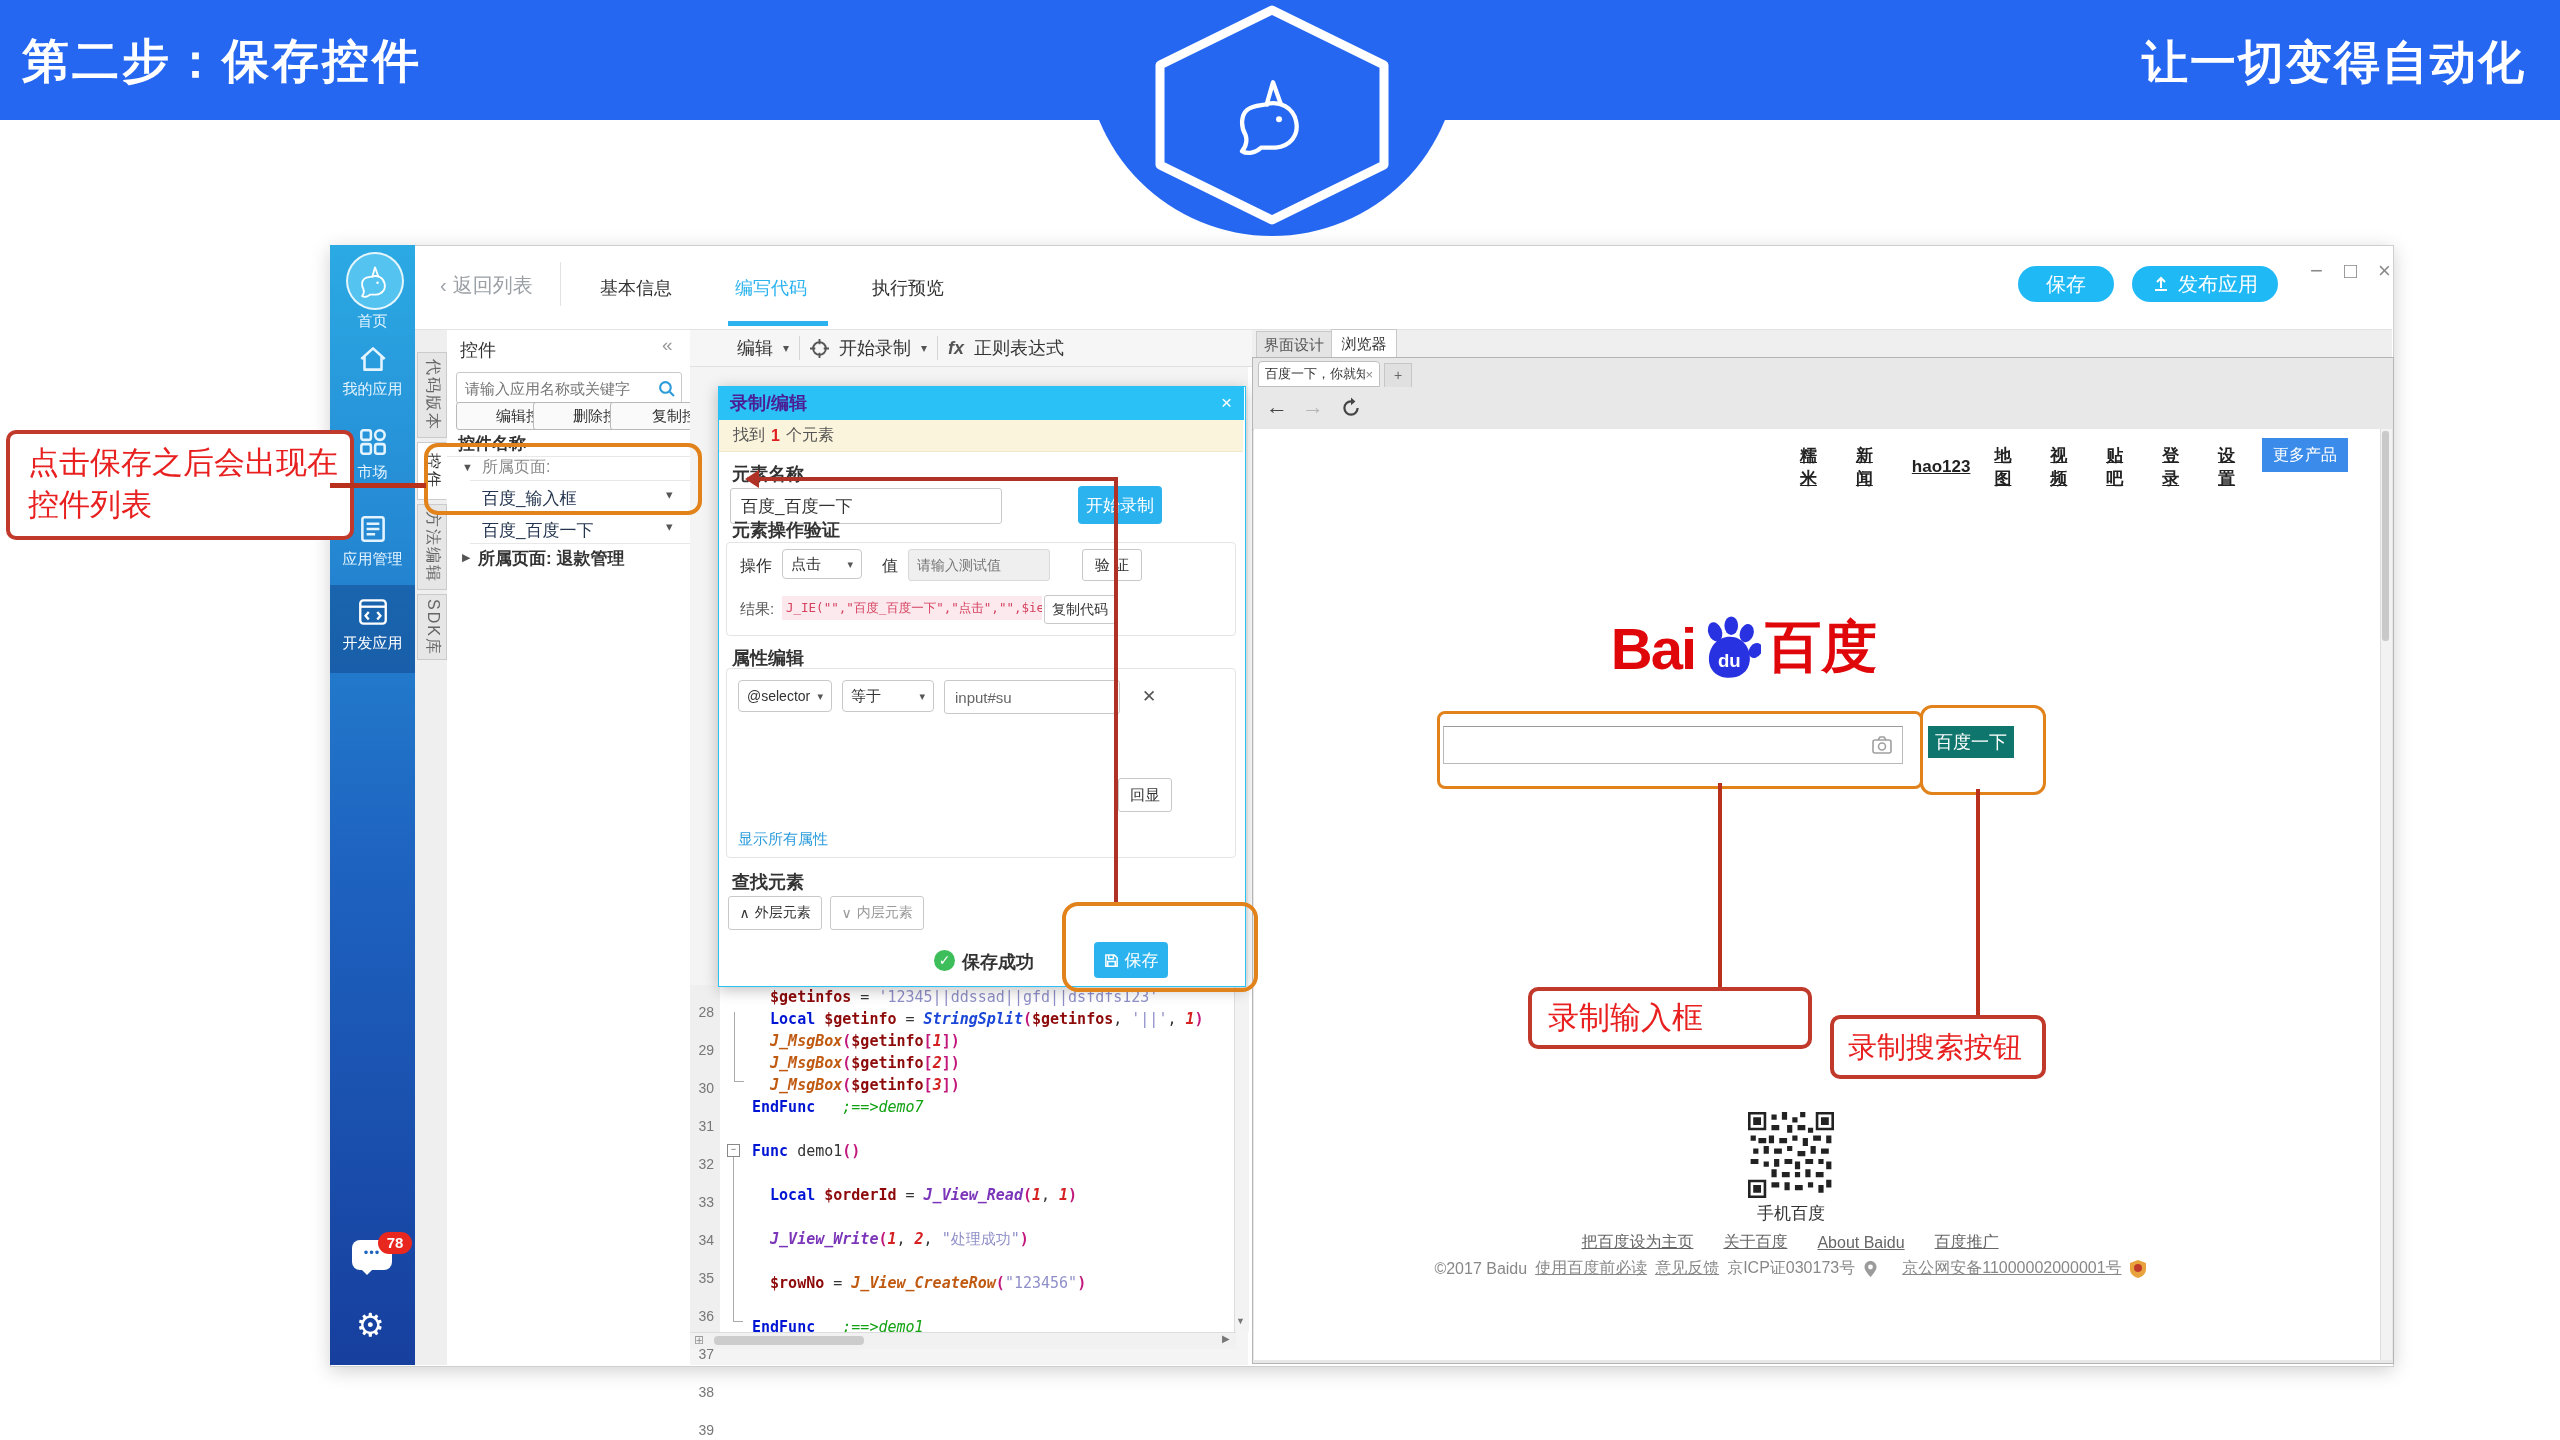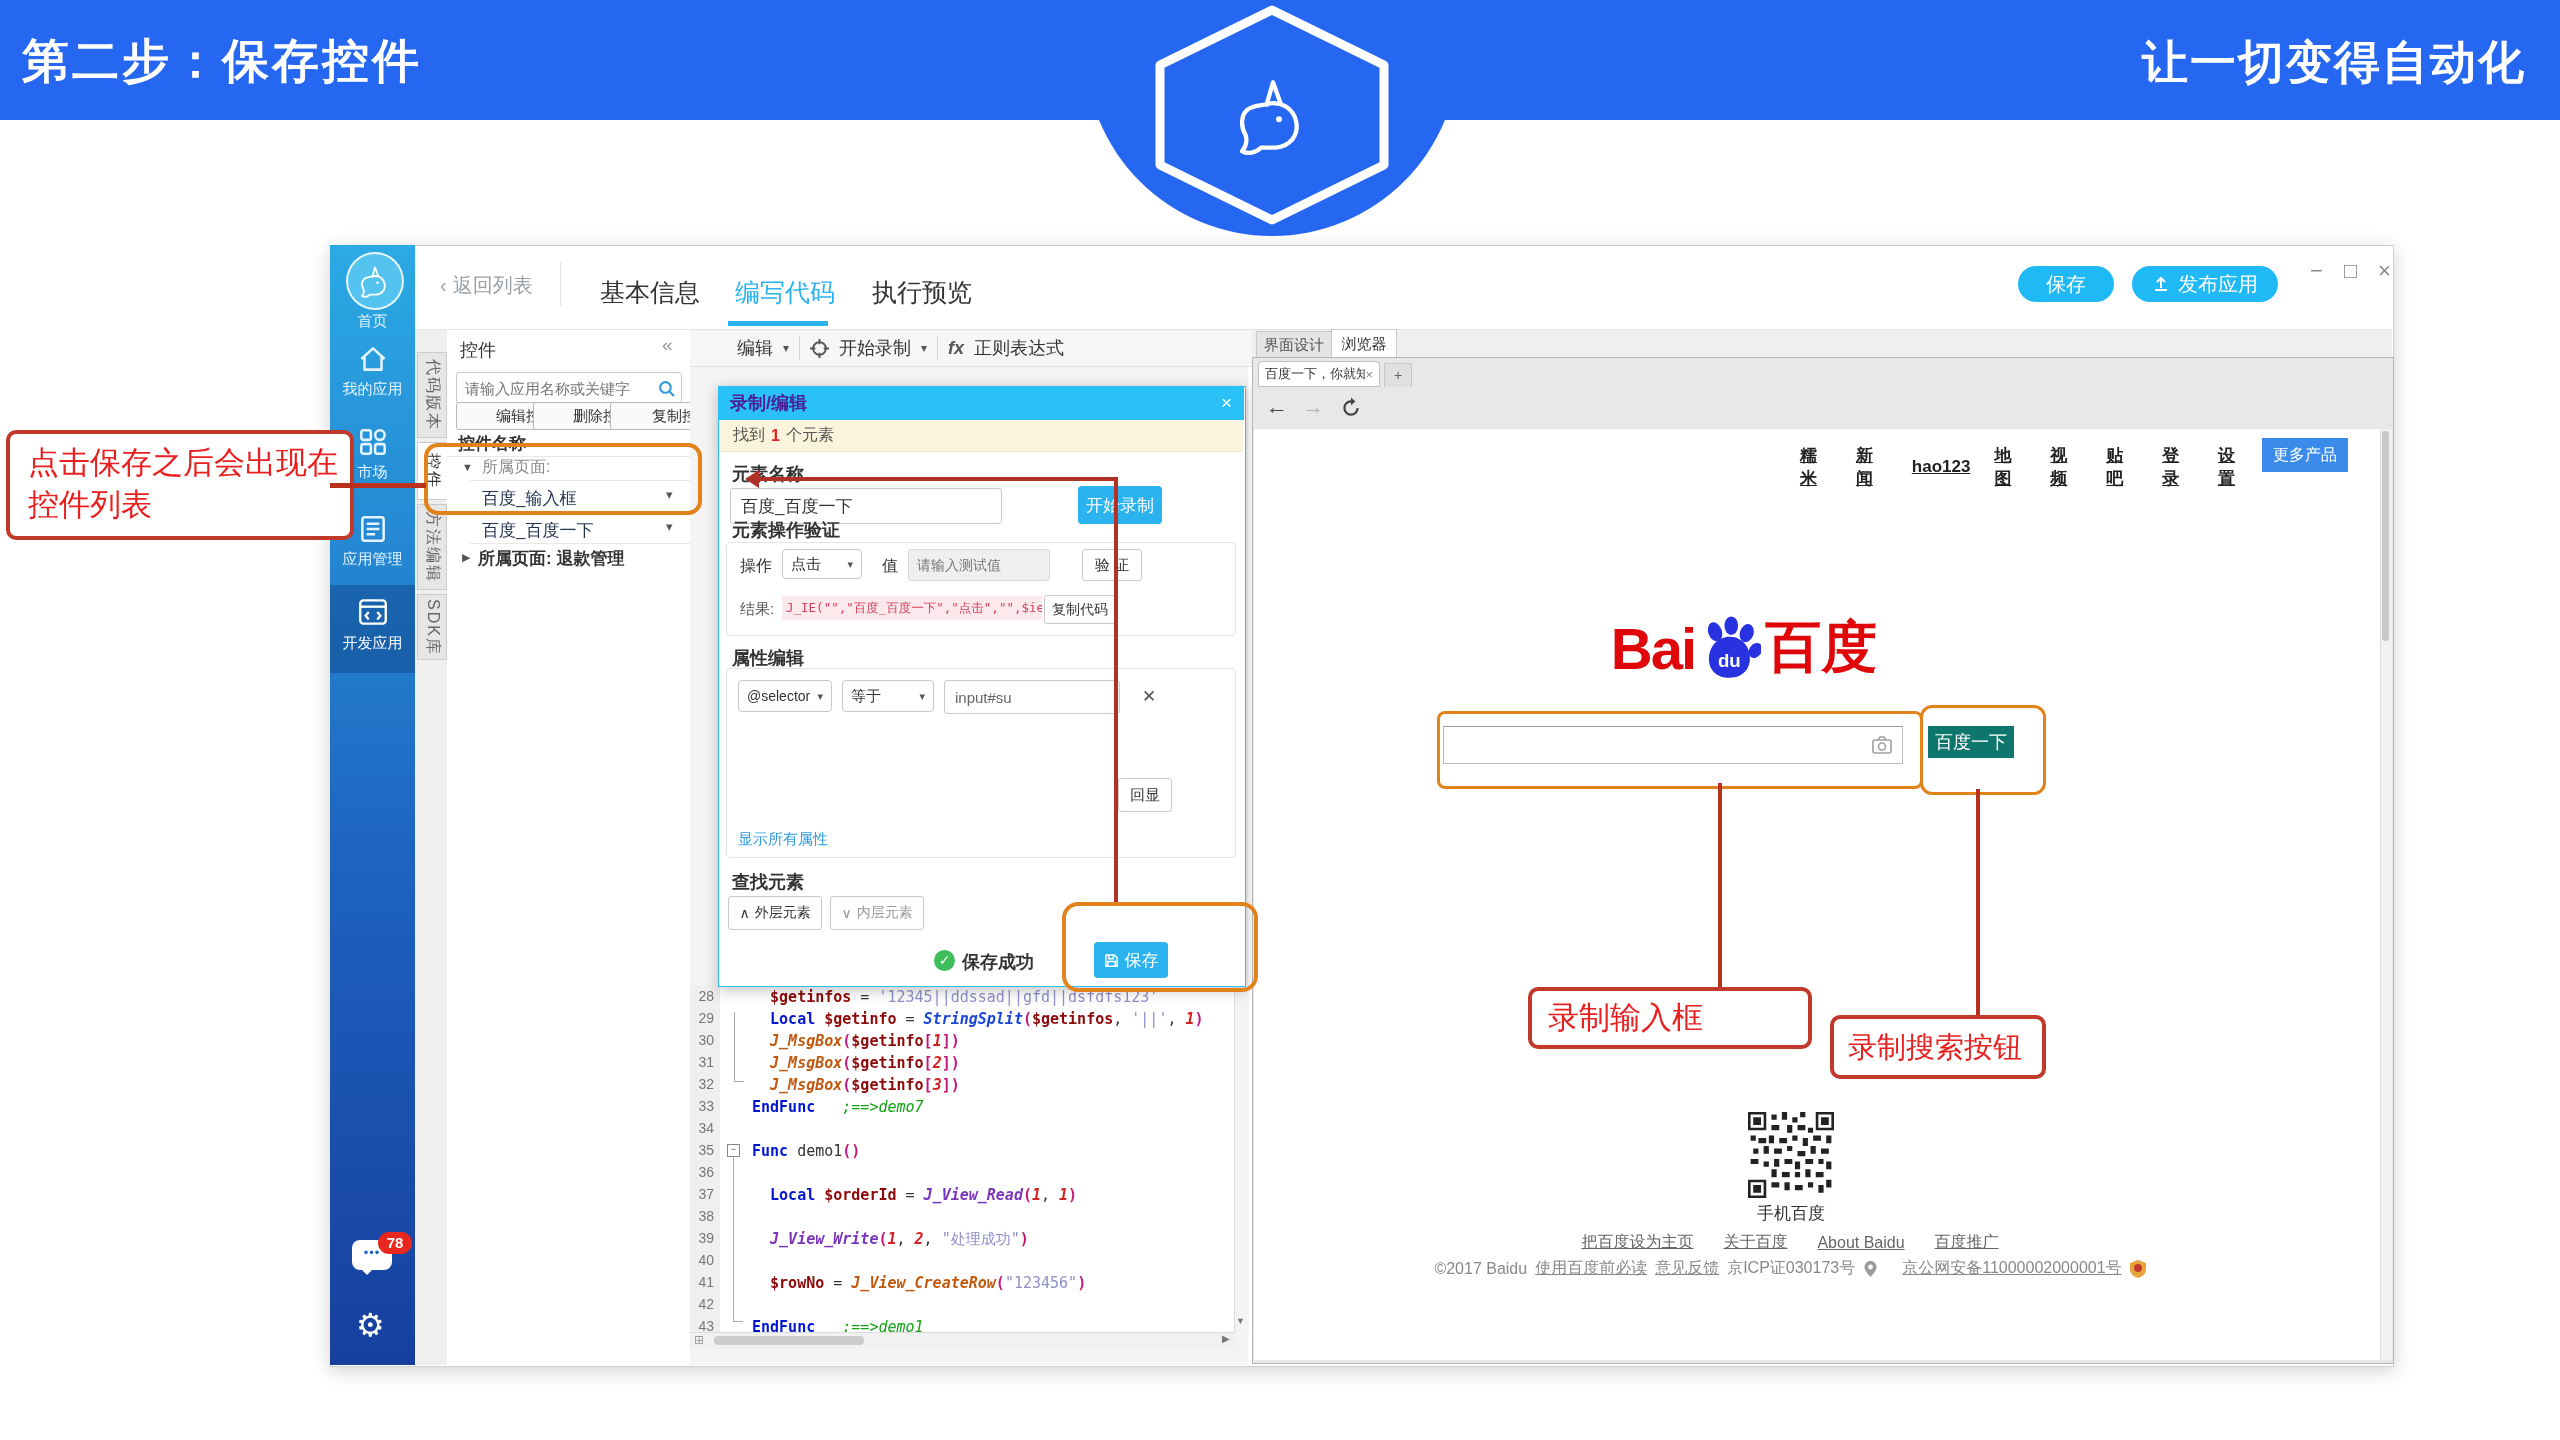--- a/index.html
+++ b/index.html
@@ -8,21 +8,21 @@
   .abs{position:absolute;}
   .flex{display:flex;align-items:center;}
   
   .hdr{left:0;top:0;width:2560px;height:120px;background:#2567F1;}
   .hdr-title{left:22px;top:30px;font-size:47px;font-weight:900;color:#fff;letter-spacing:3px;}
   .hdr-slogan{right:34px;top:32px;font-size:46px;font-weight:900;color:#fff;letter-spacing:2px;}
   .logo-circle{left:1085px;top:-138px;width:374px;height:374px;border-radius:50%;background:#2567F1;}
   
   .win{left:330px;top:245px;width:2062px;height:1120px;background:#fff;border:1px solid #CFCFCF;
        box-shadow:0 4px 18px rgba(0,0,0,.18);}
-  .tab{font-size:25px;color:#333;text-align:right;}
+  .tab{font-size:18px;color:#333;text-align:right;}
   .tab.active{color:#2BB3EF;}
   .pill{border-radius:18px;background:#1FB9F6;color:#fff;display:flex;align-items:center;justify-content:center;font-size:20px;gap:8px;}
   .winctl{font-size:22px;color:#8A8A8A;}
   
   .sidebar{left:330px;top:245px;width:85px;height:1120px;
            background:linear-gradient(180deg,#2BAAE4 0%,#1E63C0 55%,#173F9E 100%);}
   .sb-label{width:85px;text-align:center;font-size:15px;color:#E3F4FF;}
   
   .vstrip{left:415px;top:330px;width:32px;height:1035px;background:#EFEFEF;border-right:1px solid #D8D8D8;}
   .vtab{left:417px;width:28px;background:#E6E6E6;border:1px solid #CBCBCB;display:flex;align-items:center;justify-content:center;}
@@ -46,21 +46,21 @@
   .dlg-banner{left:719px;top:420px;width:524px;height:32px;background:#FBF4DC;border-bottom:1px solid #F0E6C8;}
   .sect{font-size:18px;font-weight:bold;color:#333;}
   .inbox{border:1px solid #C9C9C9;border-radius:3px;background:#fff;}
   .secbox{border:1px solid #E4E4E4;border-radius:4px;background:#fff;}
   .dd{border:1px solid #C9C9C9;border-radius:4px;background:#fff;display:flex;align-items:center;justify-content:space-between;padding:0 8px;}
   .cyanbtn{background:#2BB3EF;color:#fff;border-radius:4px;display:flex;align-items:center;justify-content:center;}
   .graybtn{border:1px solid #C9C9C9;border-radius:3px;background:#fff;color:#333;display:flex;align-items:center;justify-content:center;}
   
   .codefont{font-family:"DejaVu Sans Mono","Liberation Mono",monospace;}
   .gut{width:30px;background:#EFEFEF;border-right:1px solid #DDD;}
-  .gut div{height:22px;line-height:22px;font-size:14px;color:#777;text-align:right;padding-right:6px;}
+  .gut div{height:22px;line-height:22px;font-size:14px;color:#777;text-align:right;padding-right:6px;margin-top:16px;}
   #code-col div.code-row{height:22px;line-height:22px;font-size:15px;white-space:pre;}
   .sg-k{color:#0015D4;font-weight:bold;} .sg-v{color:#8E0A0A;font-weight:bold;}
   .sg-f1{color:#1B46D8;font-weight:bold;font-style:italic;} .sg-f2{color:#C05A11;font-weight:bold;font-style:italic;}
   .sg-f3{color:#7B35B8;font-weight:bold;font-style:italic;} .sg-s{color:#8F8FC9;}
   .sg-n{color:#D42020;font-weight:bold;font-style:italic;} .sg-p{color:#C2187C;font-weight:bold;}
   .sg-c{color:#12A212;font-style:italic;} .sg-t{color:#333;}
   
   .bpanel{left:1252px;top:330px;width:1140px;height:1032px;background:#EFEFEF;}
   .chrome{left:1252px;top:357px;width:1140px;height:1005px;border:1px solid #B5B5B5;background:#E8E8E8;}
   .bnav{color:#222;font-size:17px;font-weight:bold;text-decoration:underline;cursor:pointer;}

